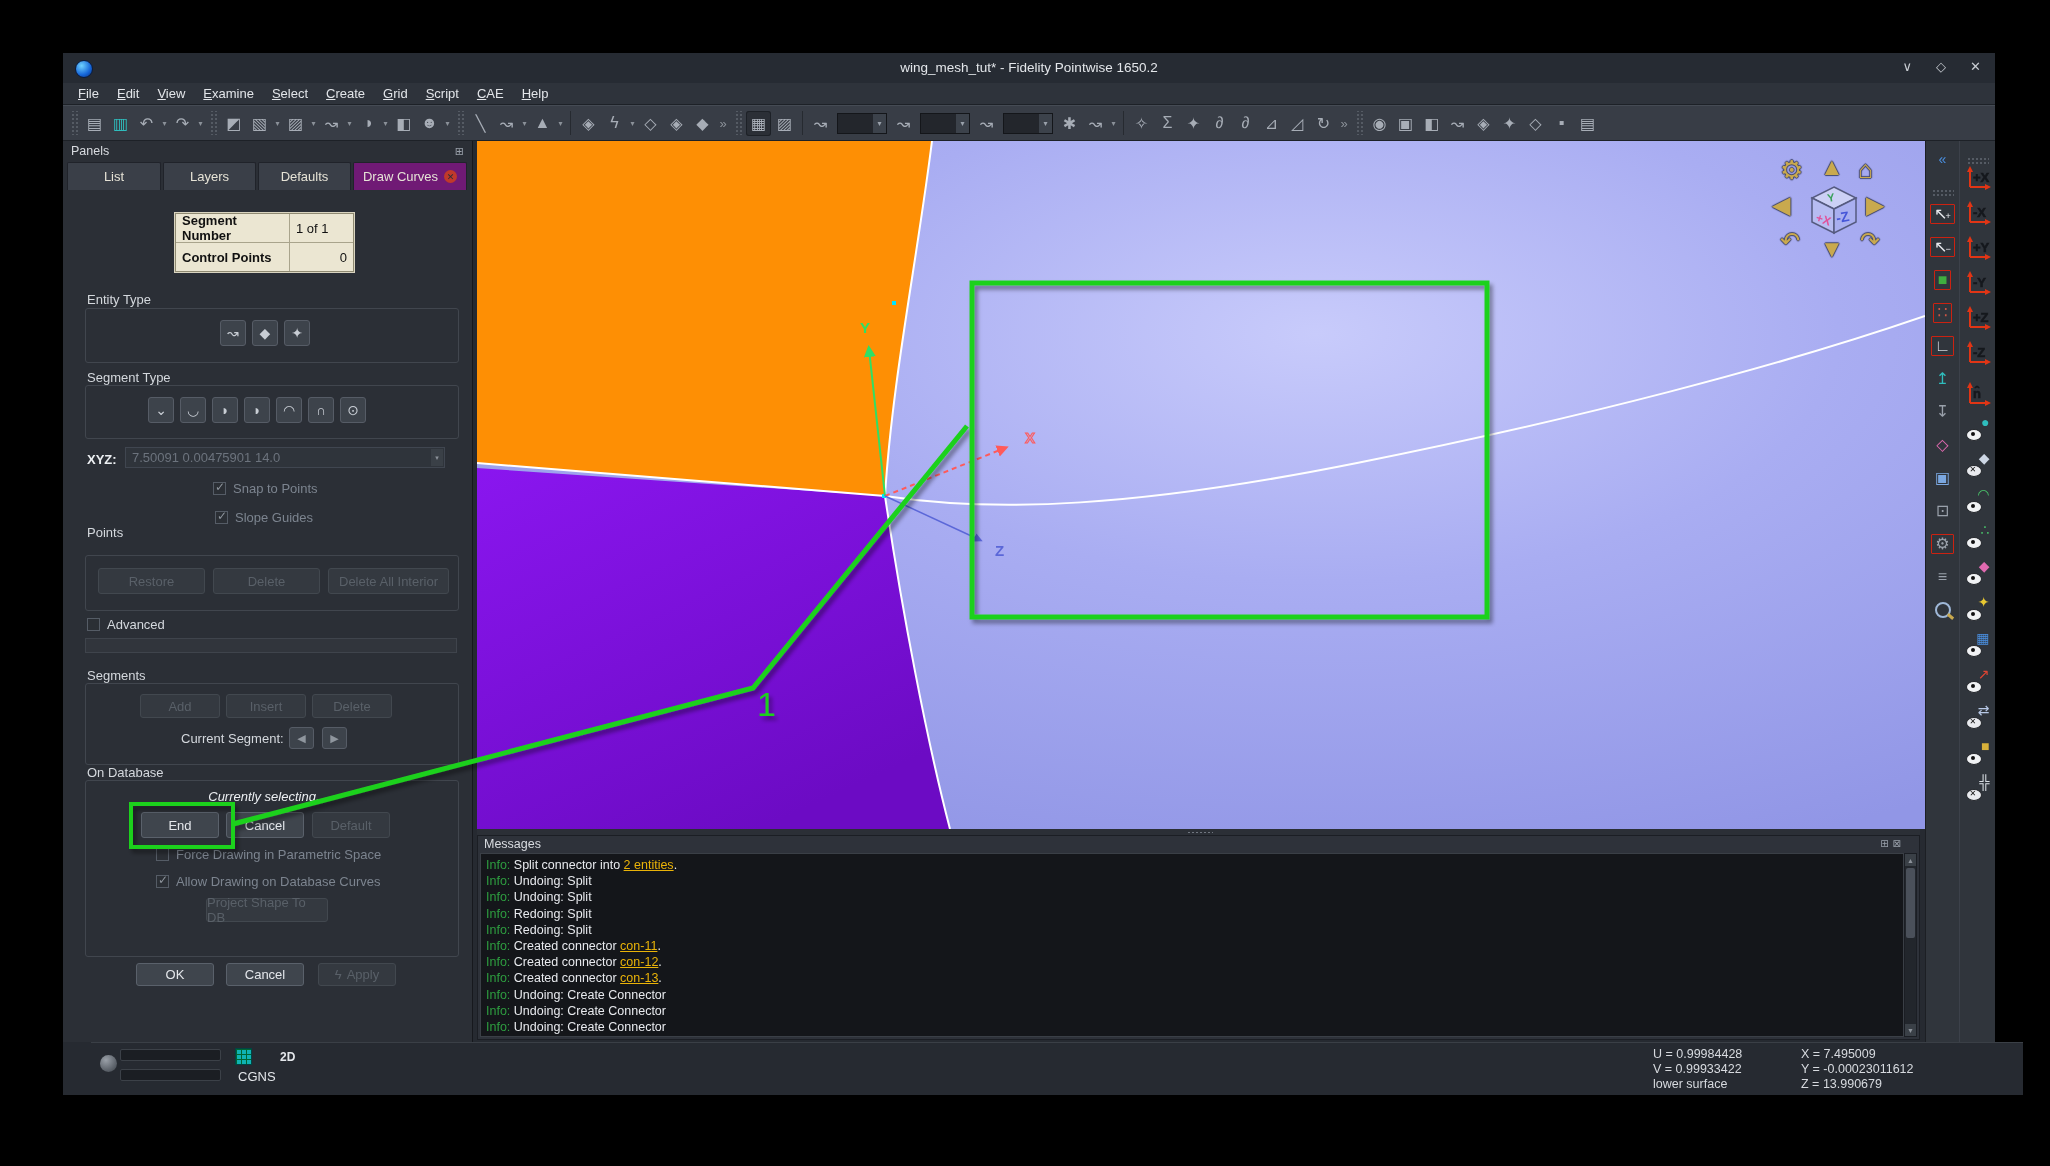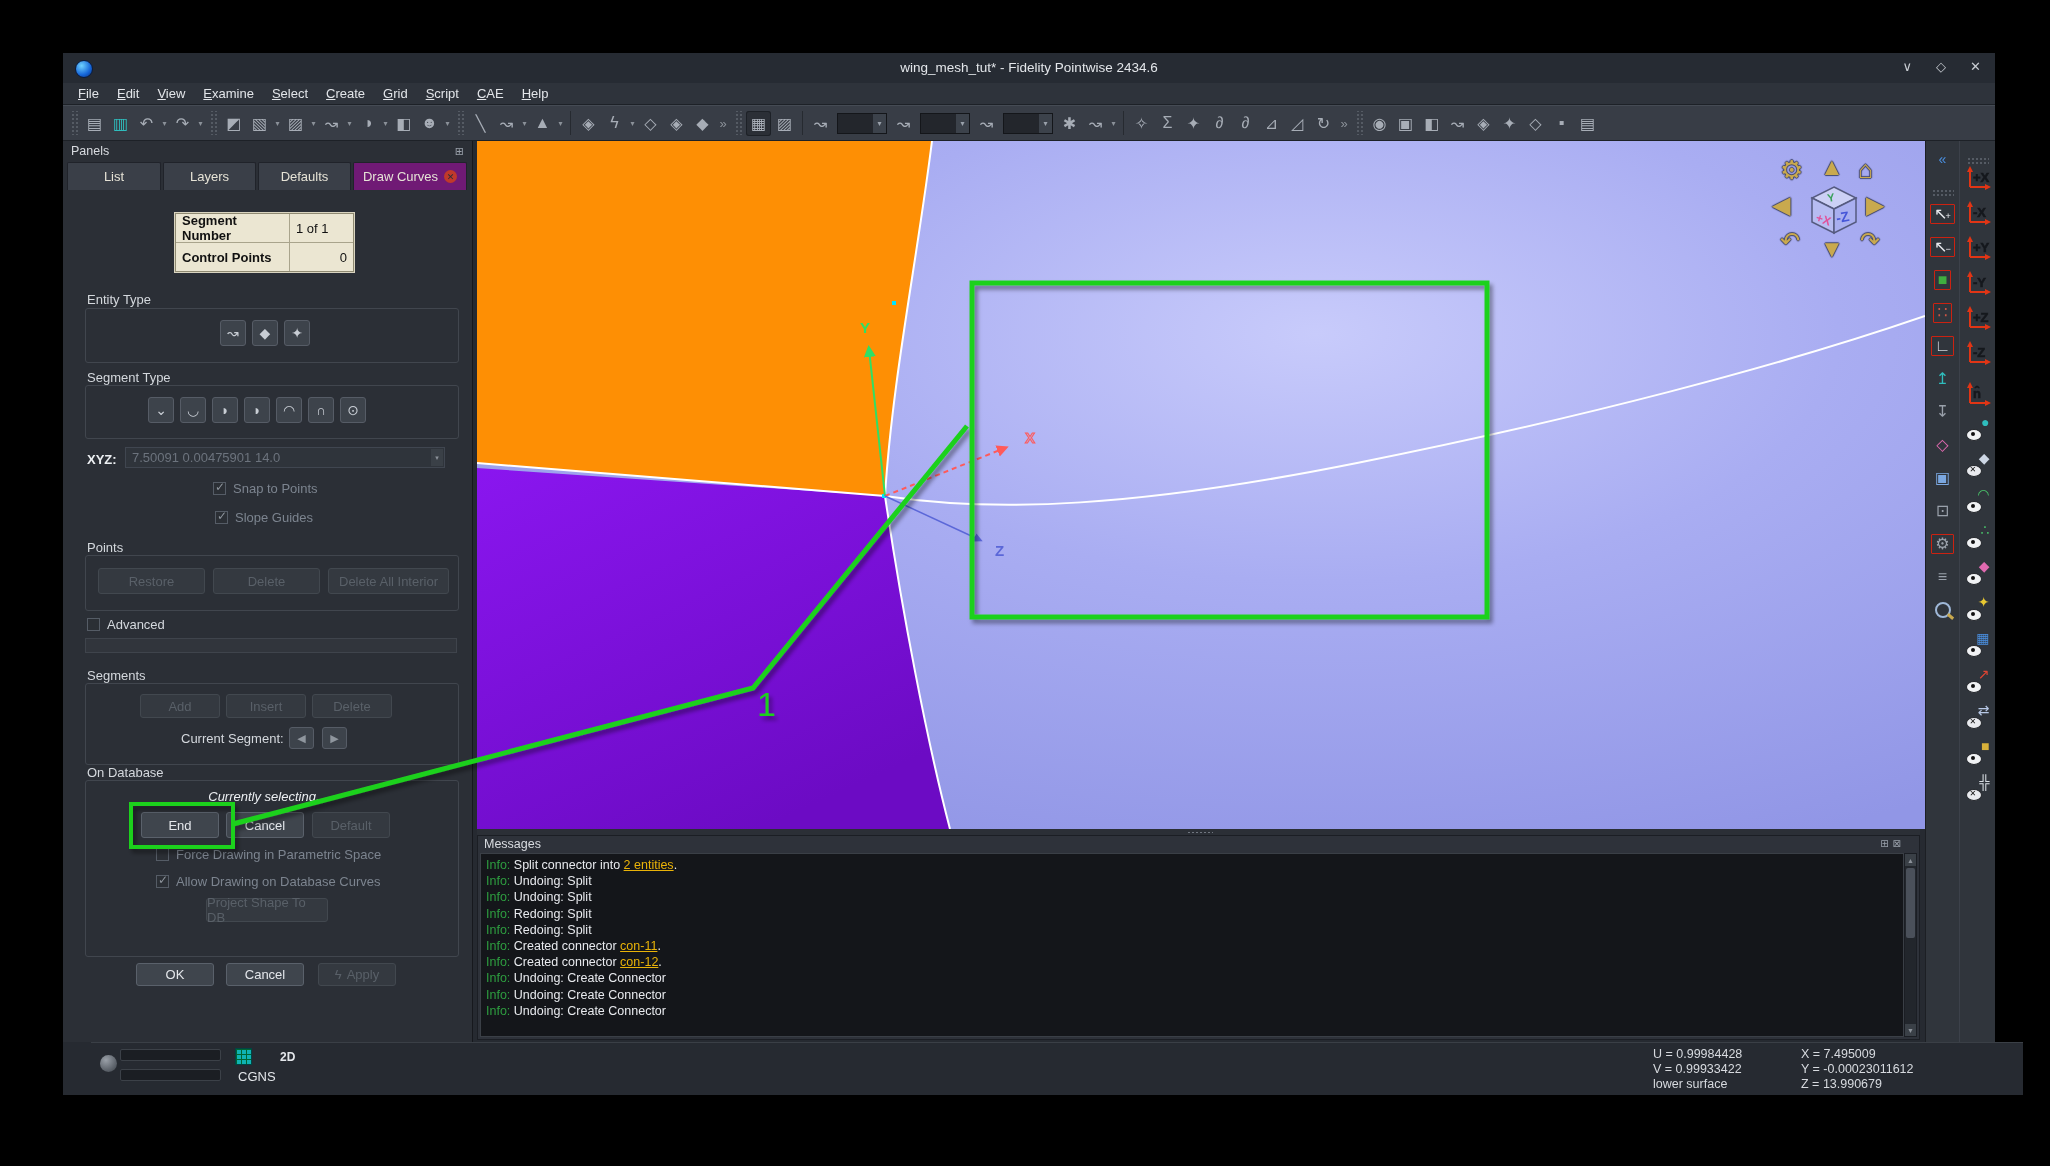--- a/index.html
+++ b/index.html
@@ -137,21 +137,21 @@
   #overlay{position:absolute;left:0;top:0;width:2050px;height:1166px;pointer-events:none;z-index:50;}
 </style>
 </head>
 <body>
 <div id="stage">
 
 <div id="app">
 
   <div class="titlebar">
     <div class="logo"></div>
-    <div class="title-text">wing_mesh_tut* - Fidelity Pointwise 2434.6</div>
+    <div class="title-text">wing_mesh_tut* - Fidelity Pointwise 1650.2</div>
     <div class="win-controls" id="win-controls">
           <span>∨</span>
           <span>◇</span>
           <span>✕</span>
         </div>
   </div>
 
   <div class="menubar" id="menubar">
         <span class="menu-item">File</span>
         <span class="menu-item">Edit</span>
@@ -288,21 +288,21 @@
 
     <div class="checkrow" style="left:150px;top:340px;">
       <span class="cbx checked"></span>
       <span class="lbl">Snap to Points</span>
     </div>
     <div class="checkrow" style="left:152px;top:369px;">
       <span class="cbx checked"></span>
       <span class="lbl">Slope Guides</span>
     </div>
 
-    <div class="sect-label" style="left:24px;top:399px;">Points</div>
+    <div class="sect-label" style="left:24px;top:384px;">Points</div>
     <div class="groupbox" style="left:22px;top:414px;width:372px;height:54px;"></div>
     <div class="btn disabled" style="left:35px;top:427px;width:107px;height:26px;">Restore</div>
     <div class="btn disabled" style="left:150px;top:427px;width:107px;height:26px;">Delete</div>
     <div class="btn disabled" style="left:265px;top:427px;width:121px;height:26px;">Delete All Interior</div>
 
     <div class="checkrow bright" style="left:24px;top:476px;">
       <span class="cbx"></span>
       <span class="lbl">Advanced</span>
     </div>
     <div style="position:absolute;left:22px;top:497px;width:372px;height:15px;background:#31353c;border:1px solid #3f444c;box-sizing:border-box;"></div>
@@ -420,20 +420,21 @@
       <span>⊠</span>
     </div>
     <div class="msg-log" id="msg-log">
           <div class="msg-line"><span class="pfx">Info: </span><span>Split connector into </span><a>2 entities</a><span>.</span></div>
           <div class="msg-line"><span class="pfx">Info: </span><span>Undoing: Split</span></div>
           <div class="msg-line"><span class="pfx">Info: </span><span>Undoing: Split</span></div>
           <div class="msg-line"><span class="pfx">Info: </span><span>Redoing: Split</span></div>
           <div class="msg-line"><span class="pfx">Info: </span><span>Redoing: Split</span></div>
           <div class="msg-line"><span class="pfx">Info: </span><span>Created connector </span><a>con-11</a><span>.</span></div>
           <div class="msg-line"><span class="pfx">Info: </span><span>Created connector </span><a>con-12</a><span>.</span></div>
+          <div class="msg-line"><span class="pfx">Info: </span><span>Created connector </span><a>con-13</a><span>.</span></div>
           <div class="msg-line"><span class="pfx">Info: </span><span>Undoing: Create Connector</span></div>
           <div class="msg-line"><span class="pfx">Info: </span><span>Undoing: Create Connector</span></div>
           <div class="msg-line"><span class="pfx">Info: </span><span>Undoing: Create Connector</span></div>
         </div>
     <div class="msg-scroll">
       <div class="sarrow" style="top:0;">▲</div>
       <div class="sthumb"></div>
       <div class="sarrow" style="bottom:0;">▼</div>
     </div>
   </div>

